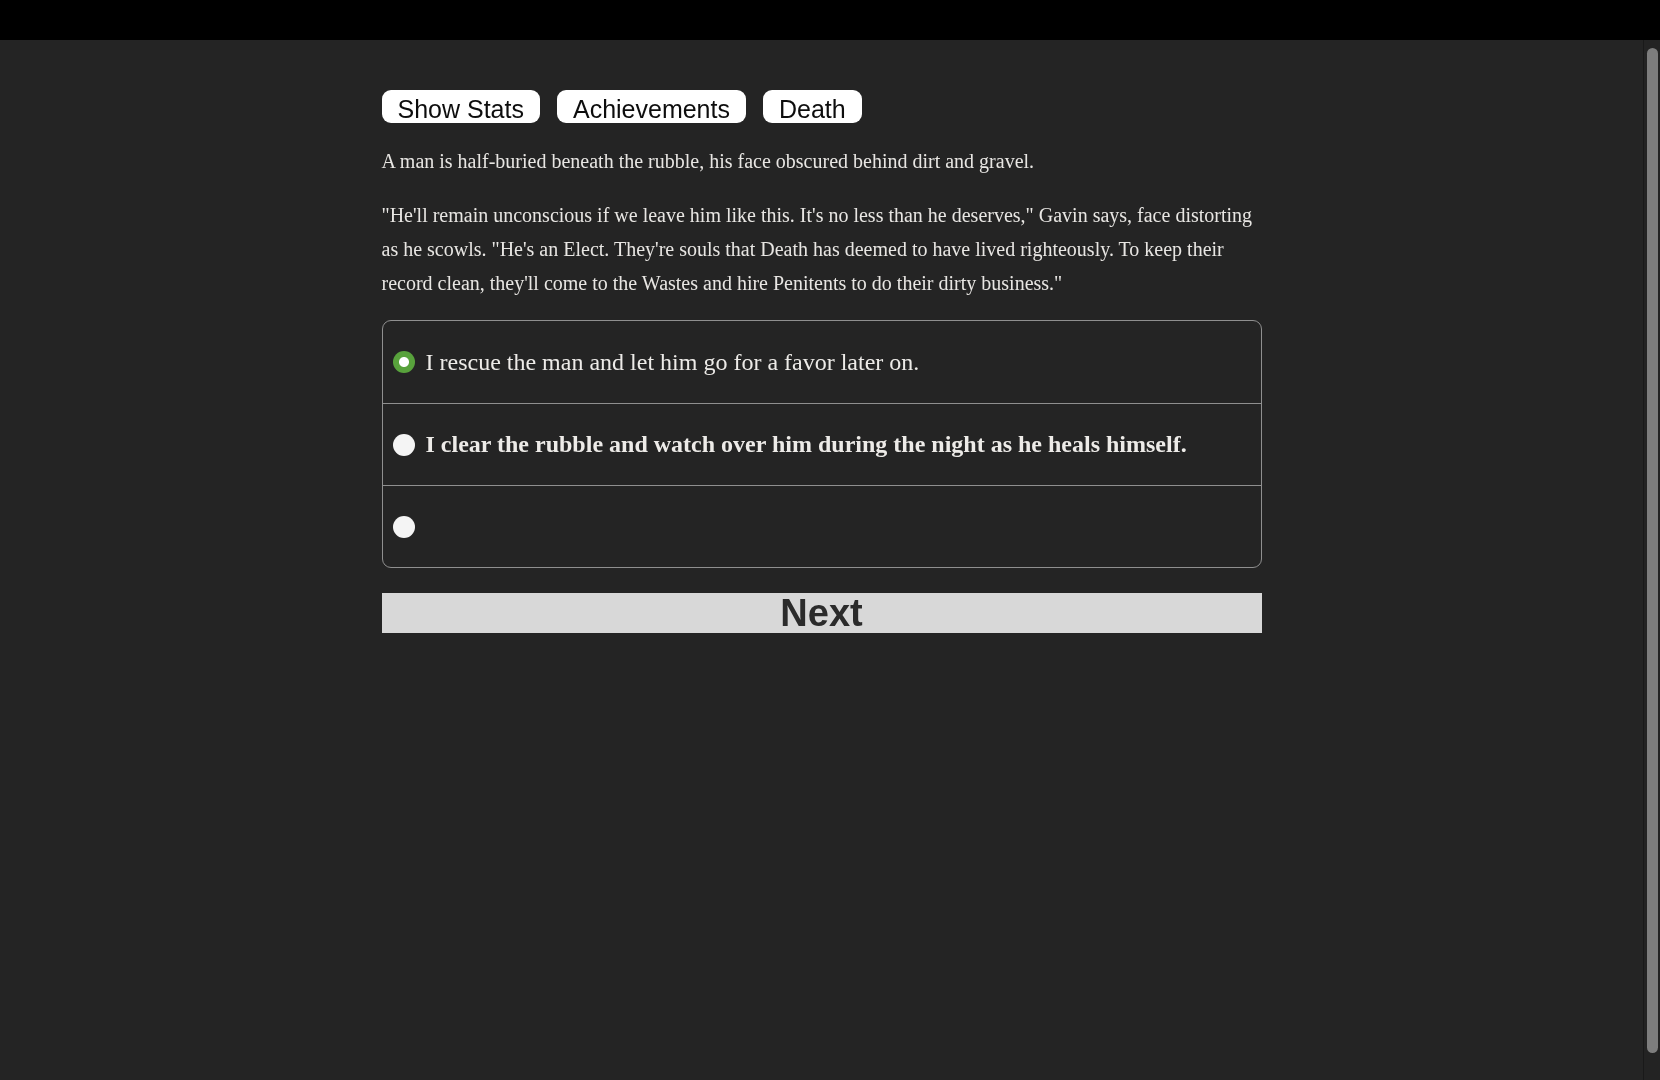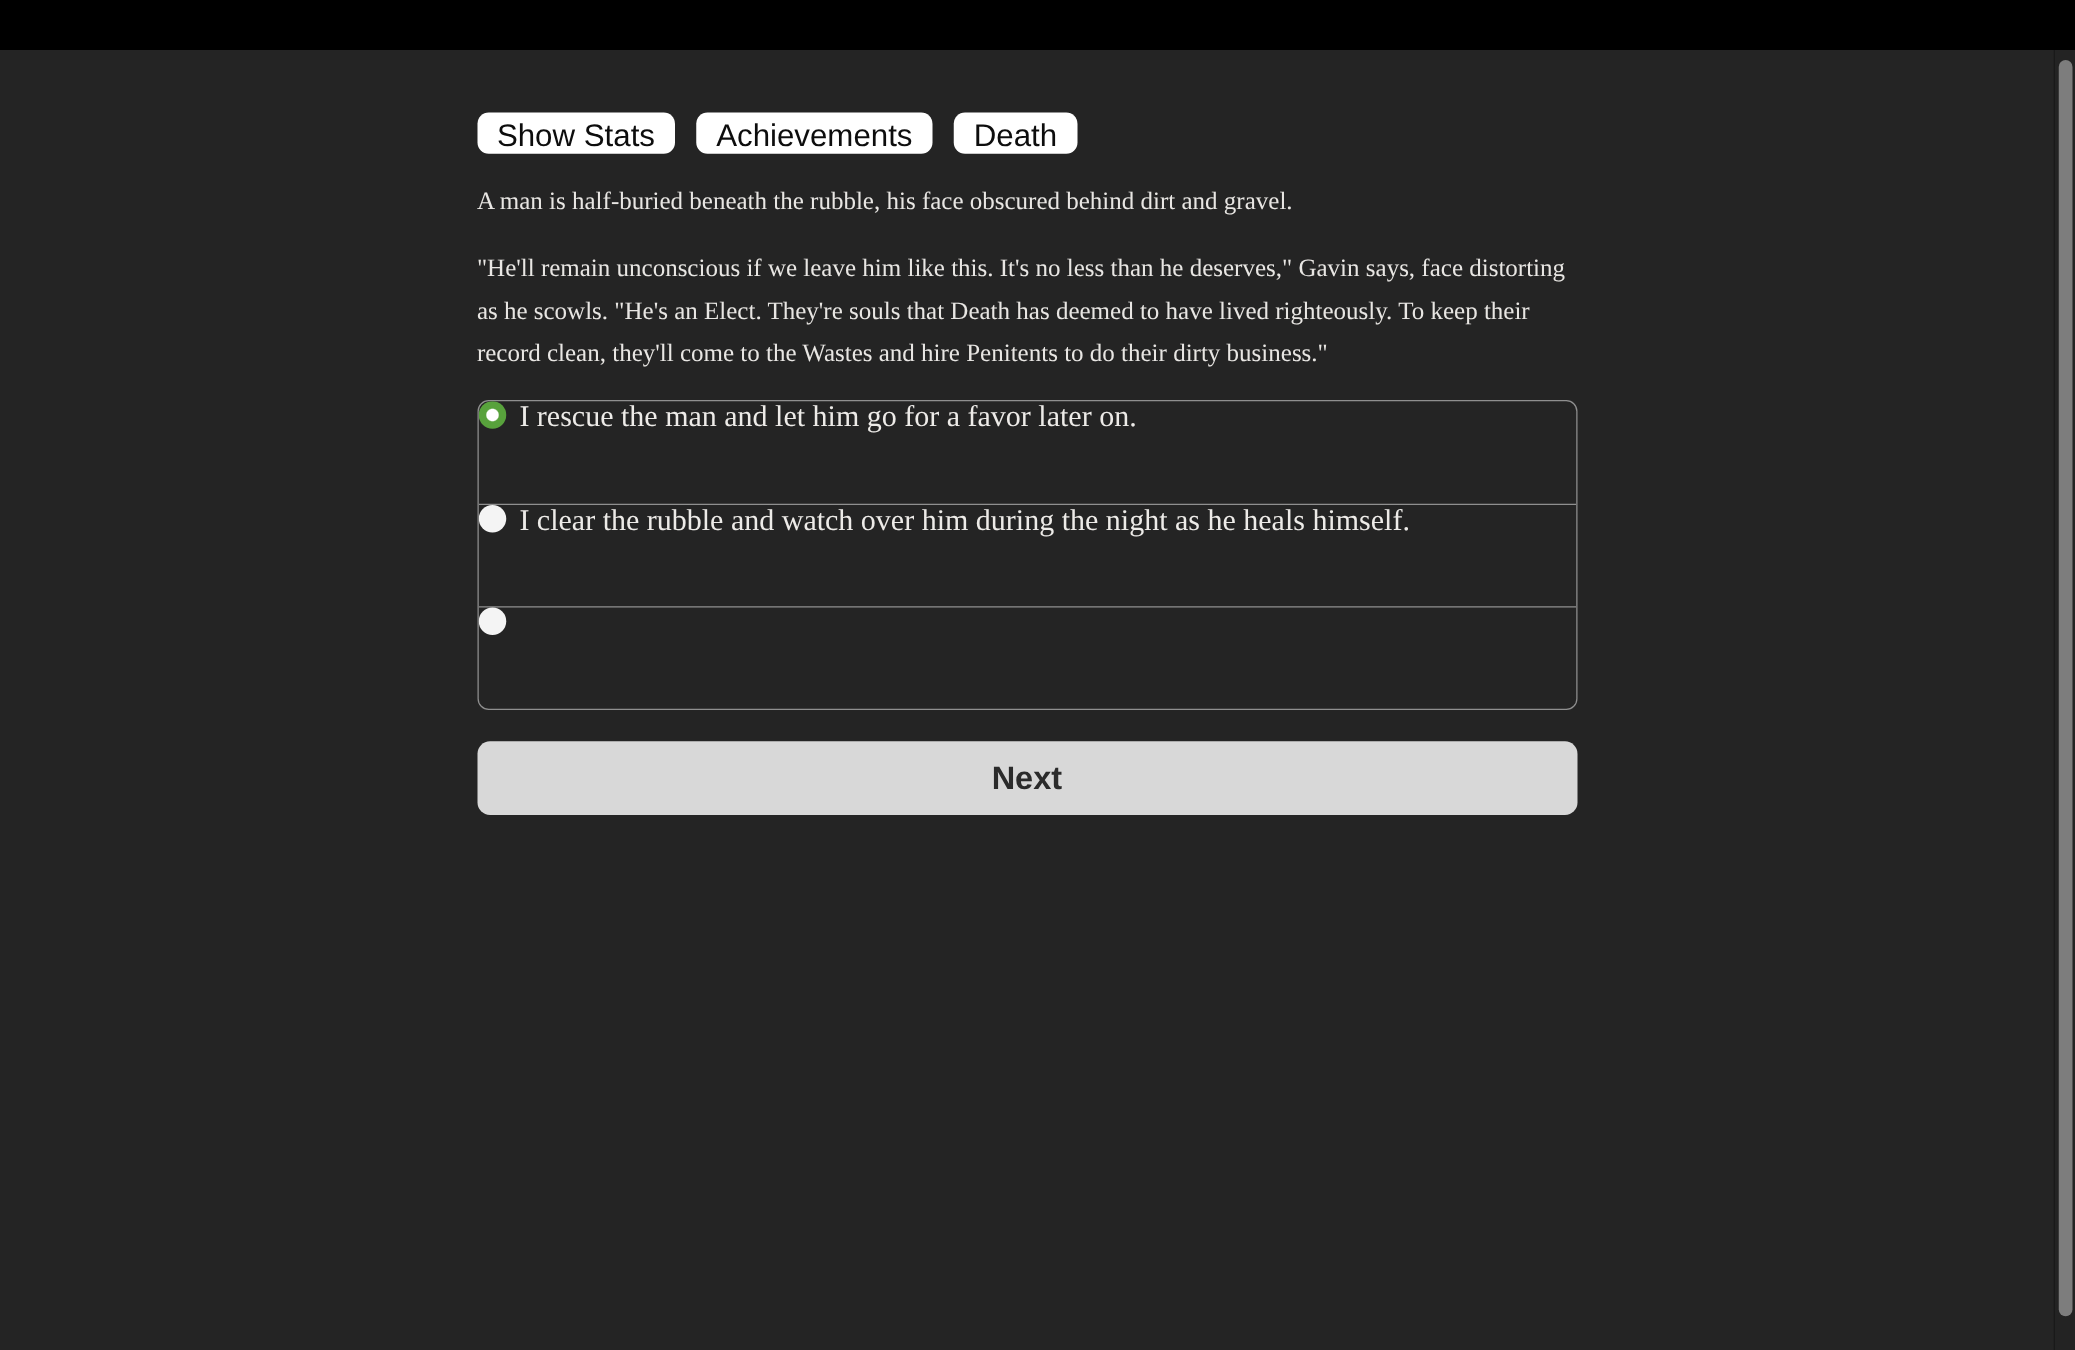--- a/index.html
+++ b/index.html
@@ -53,51 +53,51 @@
     color:var(--story-text);
   }
   .story p{margin:0 0 20px 0;}
   .options{
     margin-top:5px;
     border:1px solid var(--box-border);
     border-radius:9px;
     overflow:hidden;
   }
   .option{
-    display:flex;gap:11px;
-    padding:0 0;
+    display:flex;align-items:center;gap:11px;
+    padding:0 10px;
     height:82px;
     cursor:pointer;
   }
-  .option + .option{border-top:1px solid var(--box-border);}
+  .option + .option{border-top:1px solid var(--box-border);font-weight:bold;}
   .radio{
     width:22px;height:22px;
     border-radius:50%;
     background:#f4f4f4;
     flex:0 0 22px;
   }
   .radio.checked{
     background:radial-gradient(circle at center,#ffffff 0 4.5px,var(--radio-selected) 5.5px);
   }
   .option-label{
     font-family:"Liberation Serif","DejaVu Serif",serif;
     font-size:24px;
     color:#edebe8;
   }
   .next{
     margin-top:25px;
     width:100%;
-    height:59px;
+    height:40px;
     border:none;
-    border-radius:10px;
+    border-radius:0;
     background:var(--next-background);
     color:#2b2b2b;
     font-family:"Liberation Sans",sans-serif;
     font-weight:bold;
-    font-size:26px;
+    font-size:38px;
     cursor:pointer;
     display:flex;align-items:center;justify-content:center;
   }
   .scrollbar{
     position:absolute;right:0;top:40px;bottom:0;width:17px;
     background:#232323;
     border-left:1px solid #191919;
   }
   .scroll-thumb{
     position:absolute;

